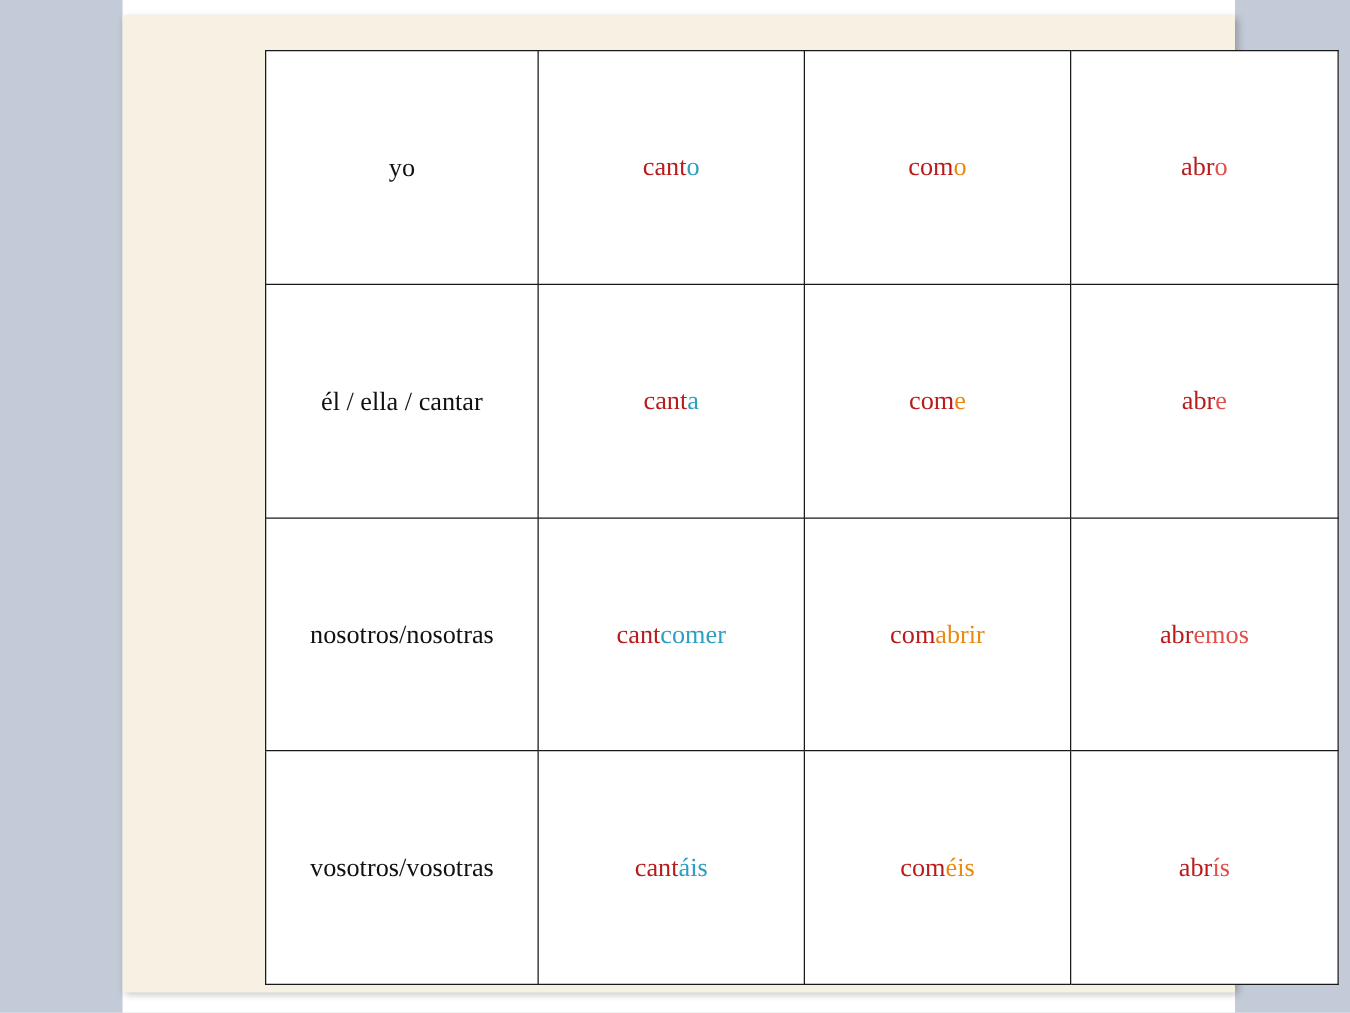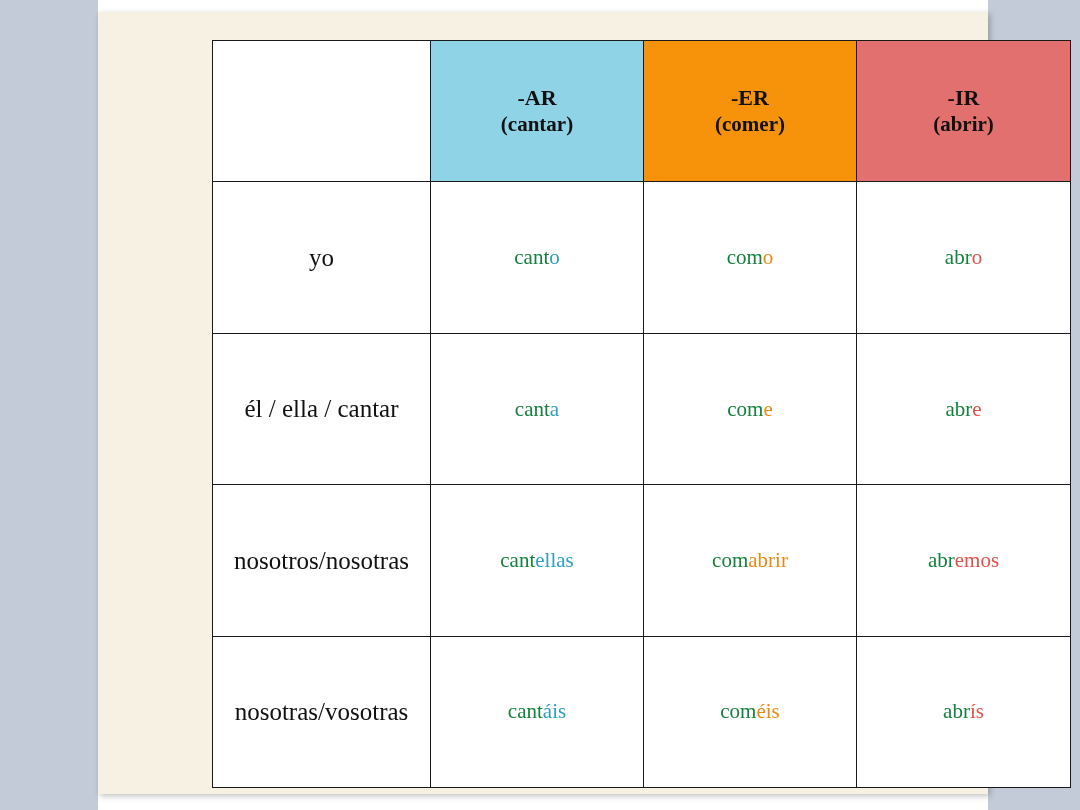--- a/index.html
+++ b/index.html
@@ -94,26 +94,26 @@
   }
   td.hdr-ir {
     background: #e2706e;
     color: #2b0b0b;
   }
   .hdr-title { display: block; font-size: 22px; }
   .hdr-sub { display: block; font-size: 21px; }
 
   tr.body-row td { height: 107px; }
   tr.body-row td.pronoun {
-    font-size: 25px;
+    font-size: 21px;
     line-height: 1.25;
   }
   td.form { font-size: 22px; }
 
-  .stem { color: #15803d; }
+  .stem { color: #b91c1c; }
   .end-ar { color: #2e9fc0; }
   .end-er { color: #e98a13; }
   .end-ir { color: #e2504b; }
 </style>
 </head>
 <body>
 
 <div class="bg-left"></div>
 <div class="bg-right"></div>
 <div class="slide-shadow"></div>
@@ -121,60 +121,45 @@
 <div class="slide-frame">
   <div class="table-wrap">
     <table class="conj">
       <colgroup>
         <col class="c0">
           <col class="c1">
           <col class="c2">
           <col class="c3">
       </colgroup>
       <tbody>
-        <tr class="header-row">
-          <td class="hdr-blank"></td>
-          <td class="hdr-ar">
-            <span class="hdr-title">-AR</span>
-            <span class="hdr-sub">(cantar)</span>
-          </td>
-          <td class="hdr-er">
-            <span class="hdr-title">-ER</span>
-            <span class="hdr-sub">(comer)</span>
-          </td>
-          <td class="hdr-ir">
-            <span class="hdr-title">-IR</span>
-            <span class="hdr-sub">(abrir)</span>
-          </td>
-        </tr>
 
         <tr class="body-row">
           <td class="pronoun">yo</td>
           <td class="form"><span class="stem">cant</span><span class="end-ar">o</span></td>
           <td class="form"><span class="stem">com</span><span class="end-er">o</span></td>
           <td class="form"><span class="stem">abr</span><span class="end-ir">o</span></td>
         </tr>
 
 
         <tr class="body-row">
           <td class="pronoun">él / ella / cantar</td>
           <td class="form"><span class="stem">cant</span><span class="end-ar">a</span></td>
           <td class="form"><span class="stem">com</span><span class="end-er">e</span></td>
           <td class="form"><span class="stem">abr</span><span class="end-ir">e</span></td>
         </tr>
 
         <tr class="body-row">
           <td class="pronoun">nosotros/nosotras</td>
-          <td class="form"><span class="stem">cant</span><span class="end-ar">ellas</span></td>
+          <td class="form"><span class="stem">cant</span><span class="end-ar">comer</span></td>
           <td class="form"><span class="stem">com</span><span class="end-er">abrir</span></td>
           <td class="form"><span class="stem">abr</span><span class="end-ir">emos</span></td>
         </tr>
 
         <tr class="body-row">
-          <td class="pronoun">nosotras/vosotras</td>
+          <td class="pronoun">vosotros/vosotras</td>
           <td class="form"><span class="stem">cant</span><span class="end-ar">áis</span></td>
           <td class="form"><span class="stem">com</span><span class="end-er">éis</span></td>
           <td class="form"><span class="stem">abr</span><span class="end-ir">ís</span></td>
         </tr>
 
       </tbody>
     </table>
   </div>
 </div>
 

